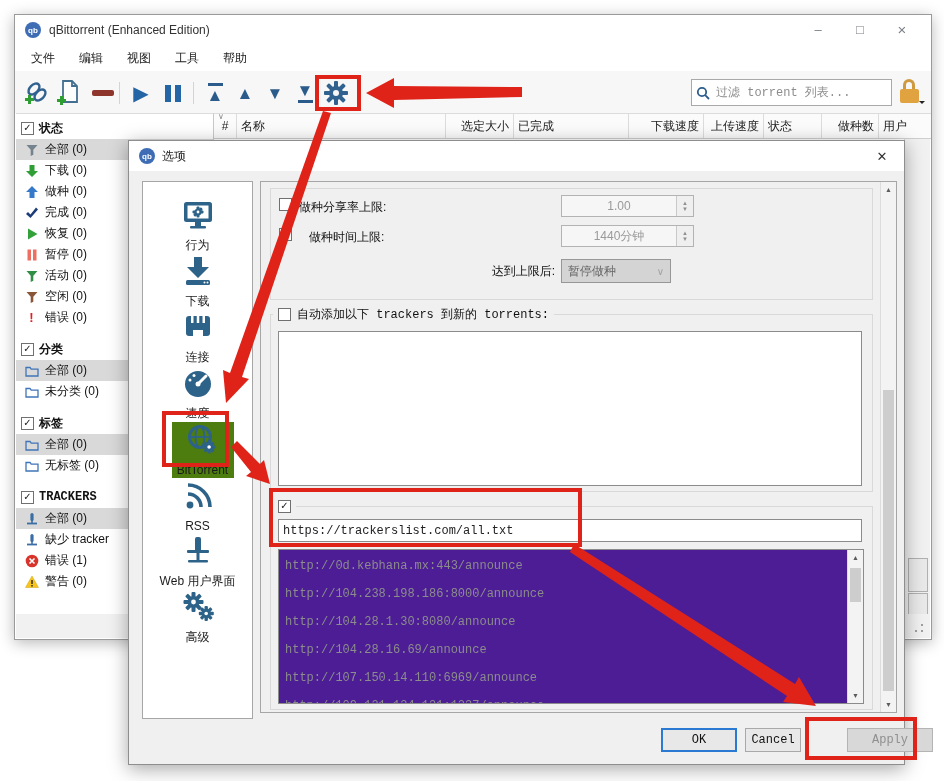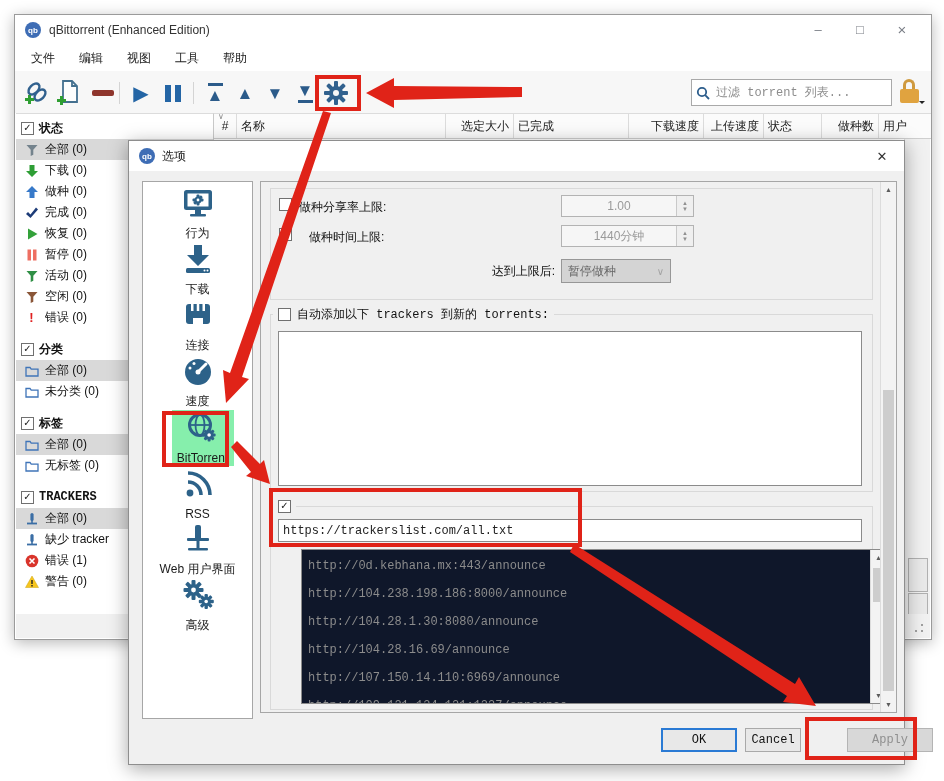--- a/index.html
+++ b/index.html
@@ -50,39 +50,39 @@
   .statusbar{position:absolute;left:1px;top:599px;width:914px;height:24px;background:#f1f1f1;}
   .grip{position:absolute;left:892px;top:601px;width:20px;height:20px;
         background-image:radial-gradient(#9f9f9f 1.3px,transparent 1.5px);background-size:6px 6px;
         clip-path:polygon(100% 0,100% 100%,0 100%);}
   
   .dlg{position:absolute;left:128px;top:140px;width:777px;height:625px;background:#f0f0f0;border:1px solid #8e8e8e;
        box-shadow:0 4px 18px rgba(0,0,0,.35);z-index:20;box-sizing:border-box;}
   .dtitle{position:absolute;left:0;top:0;right:0;height:30px;background:#fff;display:flex;align-items:center;padding-left:10px;gap:7px;}
   .dclose{position:absolute;right:8px;top:4px;width:28px;height:22px;display:flex;align-items:center;justify-content:center;color:#333;font-size:13px;}
   .navpanel{position:absolute;left:13px;top:40px;width:111px;height:538px;background:#fff;border:1px solid #a6a6a6;
-            box-sizing:border-box;display:flex;flex-direction:column;padding-top:4px;}
+            box-sizing:border-box;display:flex;flex-direction:column;padding-top:16px;}
   .nitem{height:56px;display:flex;flex-direction:column;align-items:center;justify-content:center;gap:2px;width:100%;}
-  .nitem.sel{width:62px;align-self:center;background:#86efac;margin-left:10px;}
+  .nitem.sel{width:62px;align-self:center;background:#4d7c0f;margin-left:10px;}
   .nlab{font-size:12px;color:#1a1a1a;white-space:nowrap;}
   .content{position:absolute;left:131px;top:40px;width:637px;height:532px;background:#f0f0f0;border:1px solid #a6a6a6;box-sizing:border-box;overflow:hidden;}
   .grp{position:absolute;border:1px solid #d9d9d9;box-sizing:border-box;}
   .gtitle{position:absolute;background:#f0f0f0;display:flex;align-items:center;gap:6px;padding:0 5px;height:16px;}
   .flbl{position:absolute;color:#111;}
   .spin{position:absolute;width:133px;height:22px;border:1px solid #b3b3b3;background:#f6f6f6;display:flex;box-sizing:border-box;}
   .spv{flex:1;text-align:center;color:#9a9a9a;line-height:20px;}
   .sbtns{width:16px;border-left:1px solid #c9c9c9;display:flex;flex-direction:column;align-items:center;justify-content:center;
          color:#8f8f8f;font-size:6px;background:#efefef;font-style:normal;}
   .dd{position:absolute;width:110px;height:24px;background:#d4d4d4;border:1px solid #979797;display:flex;align-items:center;
       padding:0 6px;color:#666;box-sizing:border-box;}
   .dd .ch{margin-left:auto;color:#a3a3a3;font-size:10px;}
   .tarea{position:absolute;background:#fff;border:1px solid #8b8b8b;box-sizing:border-box;}
   .urlin{position:absolute;background:#fff;border:1px solid #8b8b8b;box-sizing:border-box;
          font-family:"Liberation Mono","DejaVu Sans Mono",monospace;font-size:12px;color:#222;padding:0 4px;outline:none;}
-  .tlist{position:absolute;background:#0f172a;border:1px solid #8b8b8b;box-sizing:border-box;overflow:hidden;margin-left:23px;}
+  .tlist{position:absolute;background:#4c1d95;border:1px solid #8b8b8b;box-sizing:border-box;overflow:hidden;}
   .tlist .ln{height:28px;line-height:28px;padding-left:6px;color:#8c8c8c;font-family:"Liberation Mono","DejaVu Sans Mono",monospace;white-space:nowrap;}
   .vsb{position:absolute;background:#f3f3f3;border-left:1px solid #dcdcdc;box-sizing:border-box;}
   .vsb .ar{position:absolute;left:0;right:0;height:15px;display:flex;align-items:center;justify-content:center;font-size:7px;color:#5c5c5c;}
   .vsb .th{position:absolute;left:2px;right:2px;background:#cdcdcd;}
   .btn{position:absolute;height:24px;display:flex;align-items:center;justify-content:center;
        font-family:"Liberation Mono","DejaVu Sans Mono",monospace;font-size:12px;box-sizing:border-box;}
   .btn.ok{border:2px solid #2a7ad4;background:#e8e8e8;color:#111;}
   .btn.cancel{border:1px solid #a9a9a9;background:#e8e8e8;color:#111;}
   .btn.apply{border:1px solid #b4b4b4;background:#d8d8d8;color:#8f8f8f;}
   

